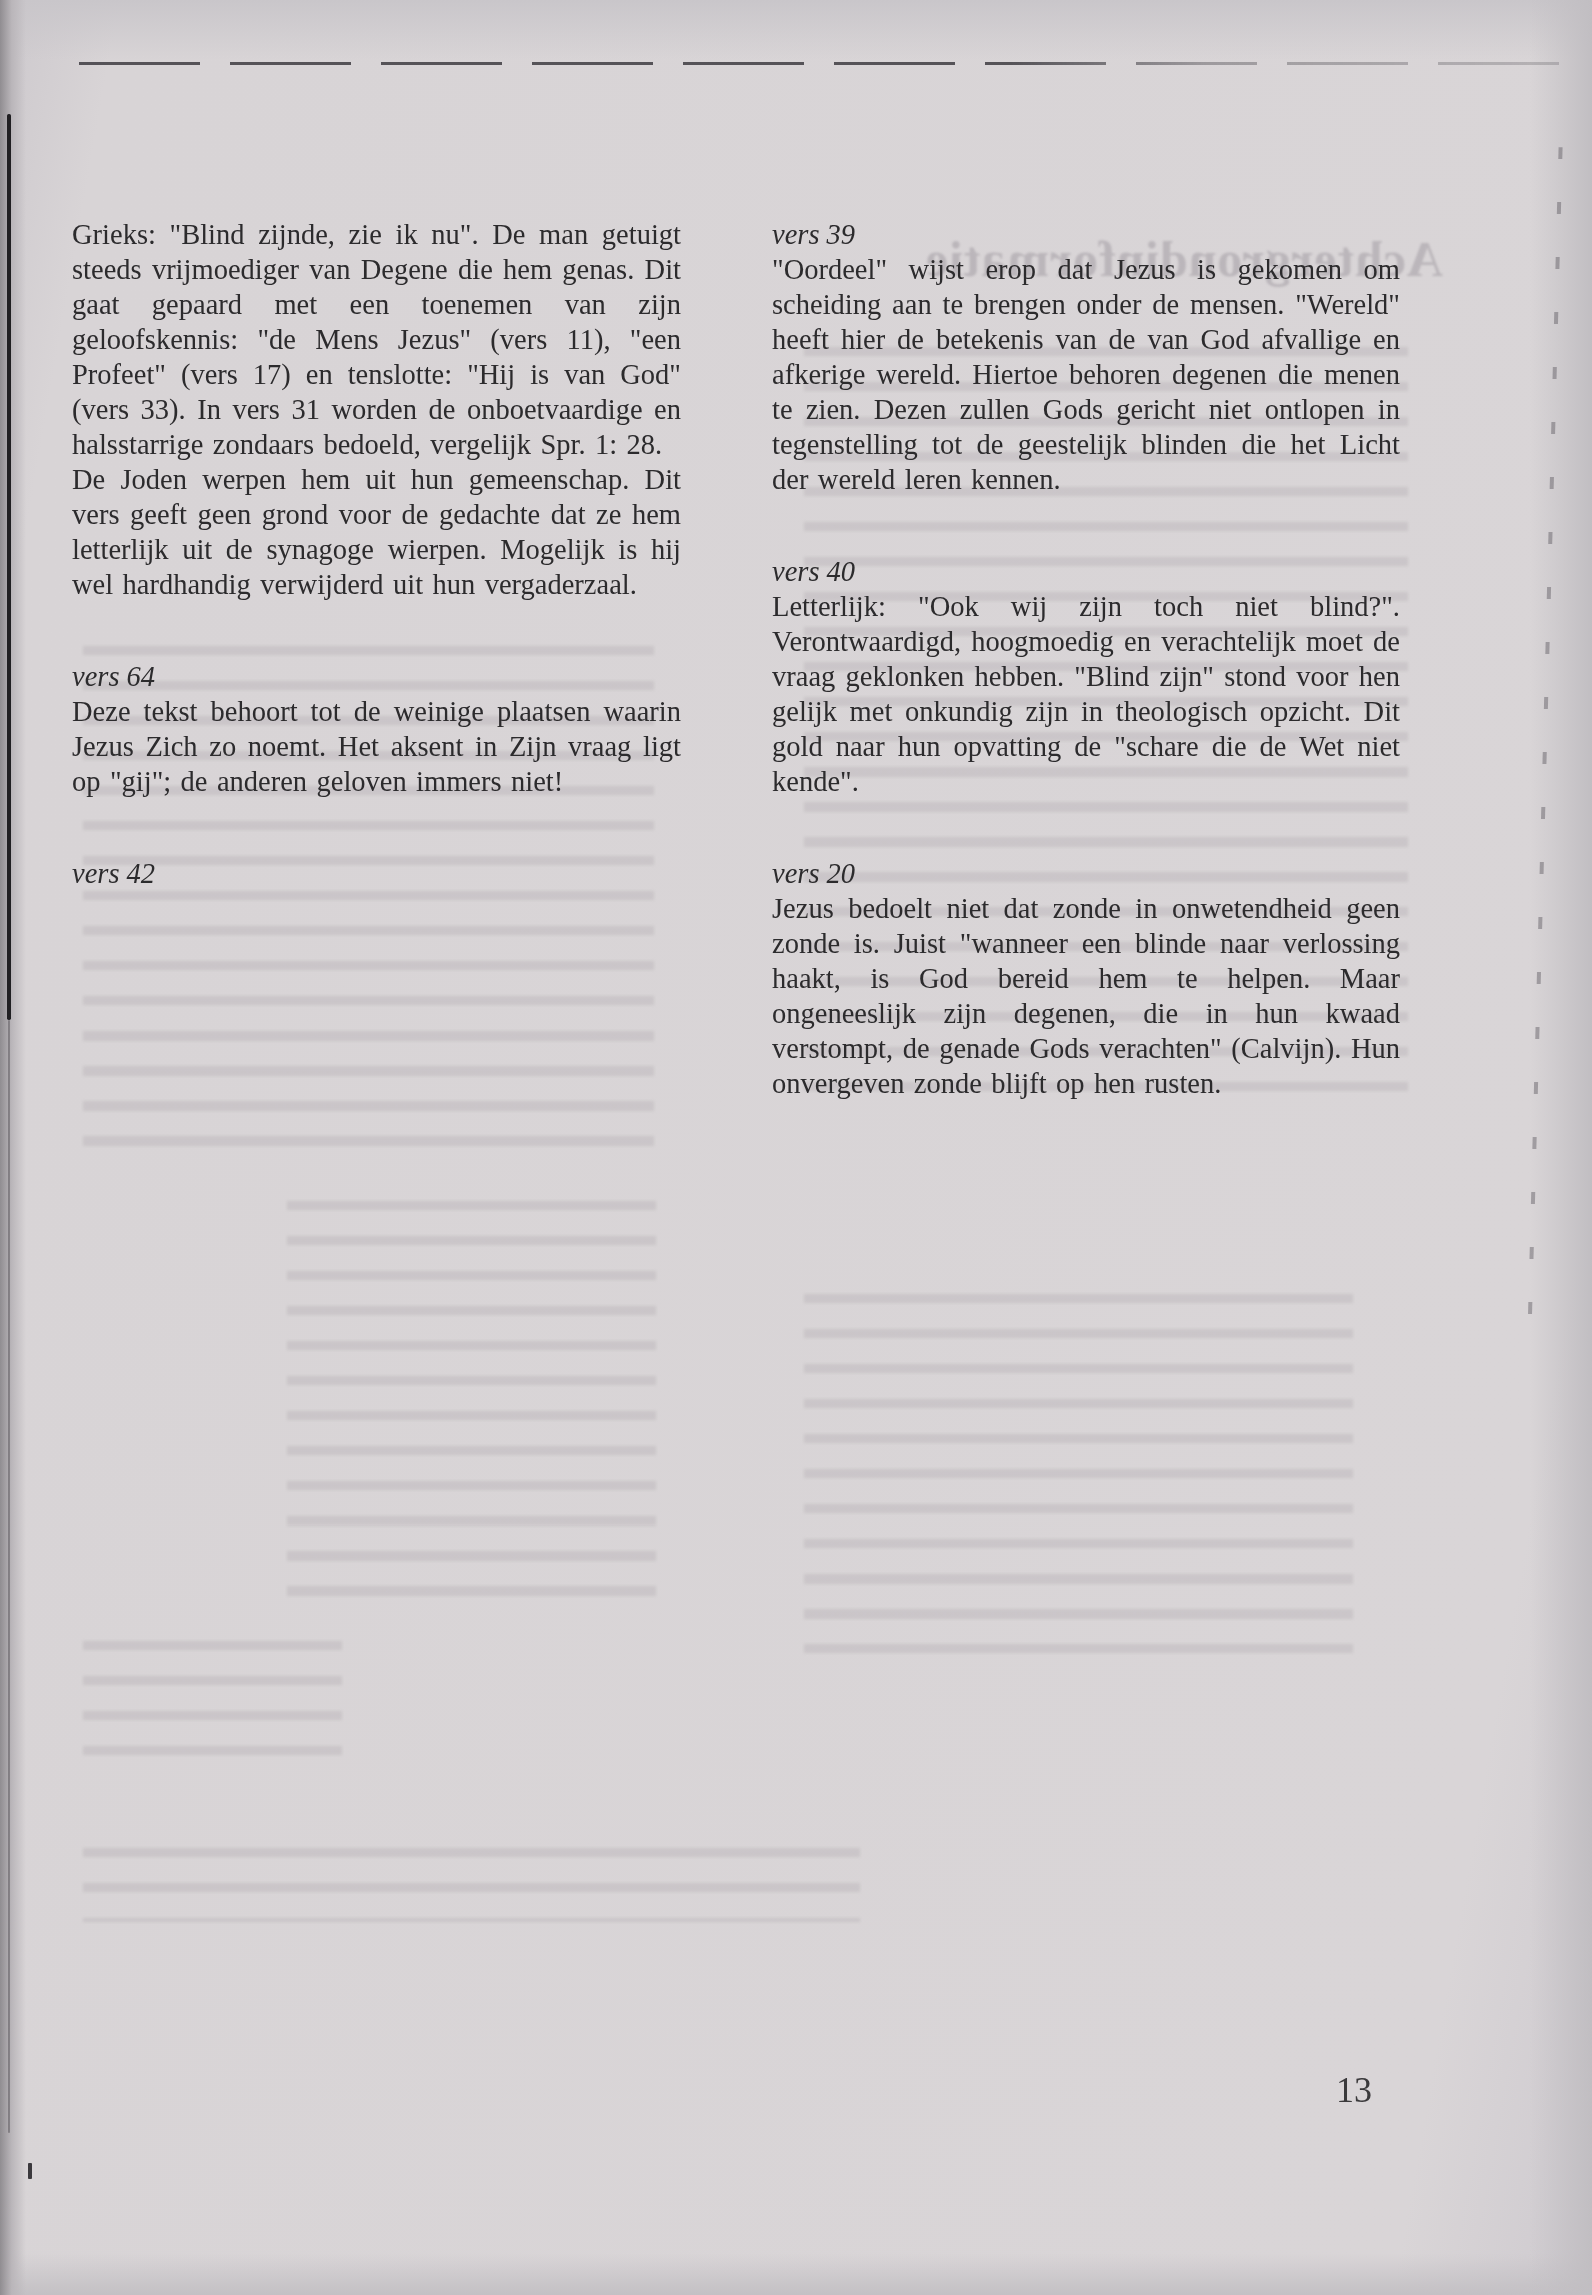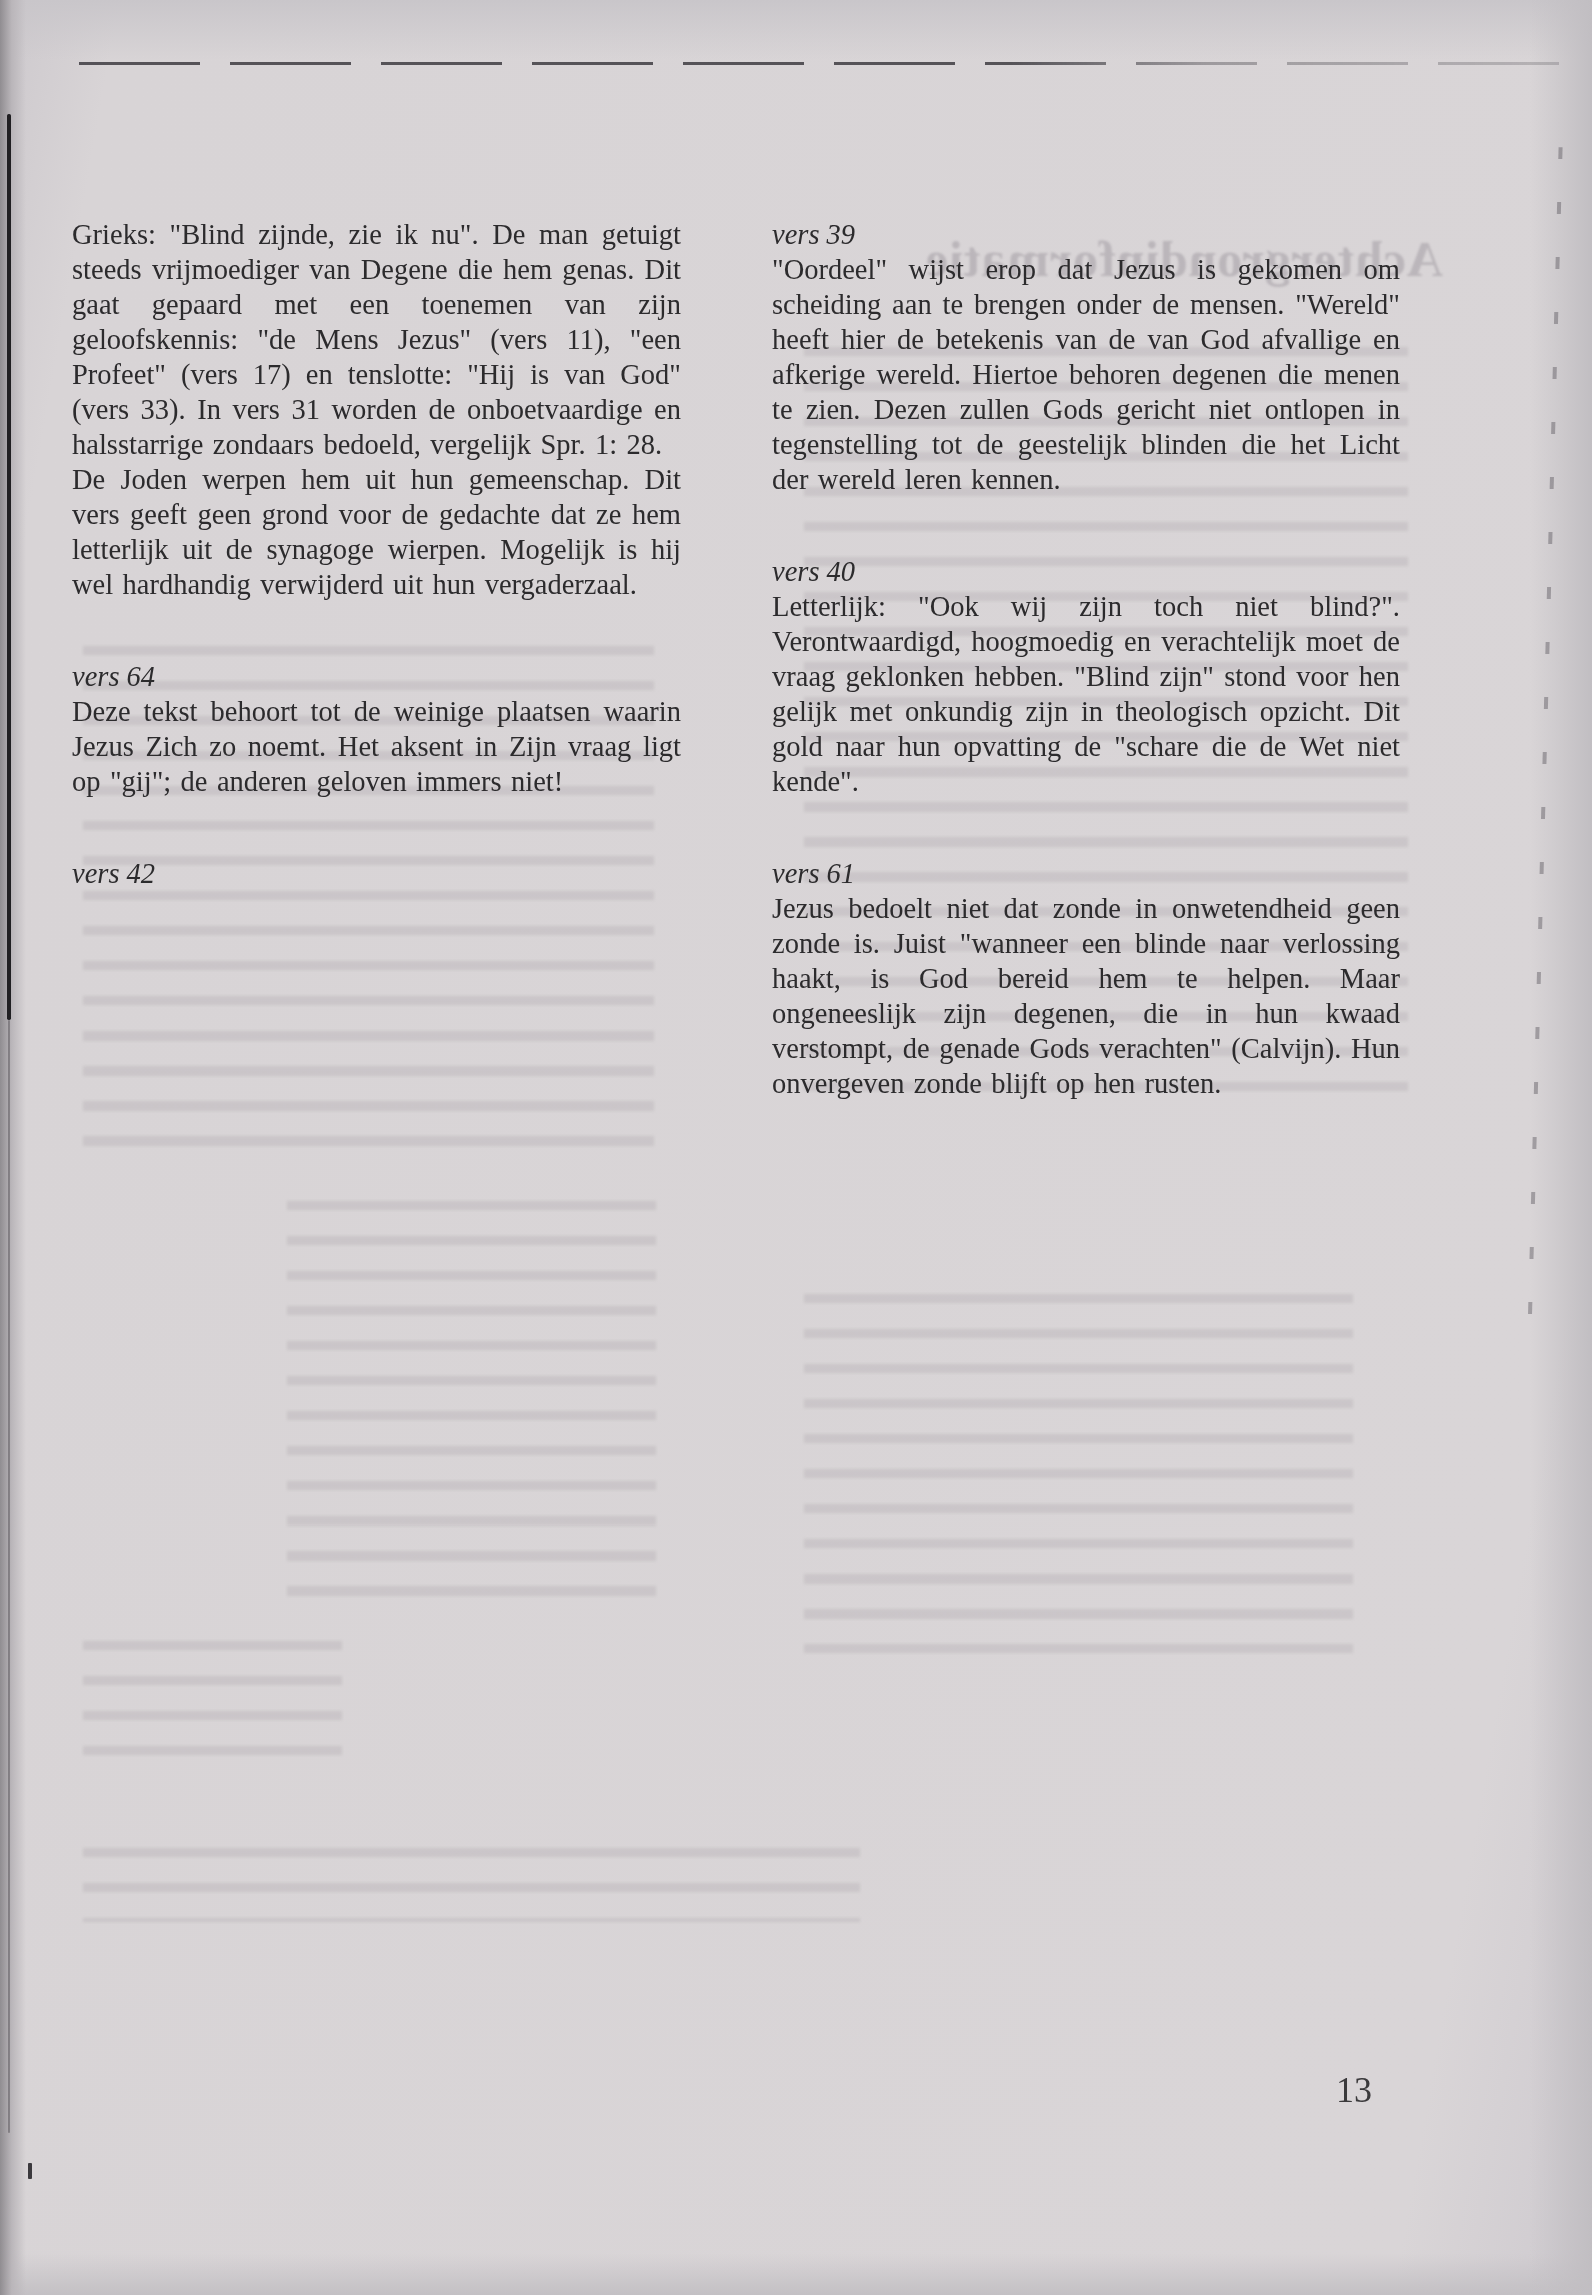--- a/index.html
+++ b/index.html
@@ -136,20 +136,20 @@
       <div class="paragraph">De Joden werpen hem uit hun gemeenschap. Dit vers geeft geen grond voor de gedachte dat ze hem letterlijk uit de synagoge wierpen. Mogelijk is hij wel hardhandig verwijderd uit hun vergaderzaal.</div>
       <div class="vers-heading">vers 64</div>
       <div class="paragraph">Deze tekst behoort tot de weinige plaatsen waarin Jezus Zich zo noemt. Het aksent in Zijn vraag ligt op "gij"; de anderen geloven immers niet!</div>
       <div class="vers-heading">vers 42</div>
     </div>
   <div class="col col-right">
       <div class="vers-heading">vers 39</div>
       <div class="paragraph">"Oordeel" wijst erop dat Jezus is gekomen om scheiding aan te brengen onder de mensen. "Wereld" heeft hier de betekenis van de van God afvallige en afkerige wereld. Hiertoe behoren degenen die menen te zien. Dezen zullen Gods gericht niet ontlopen in tegenstelling tot de geestelijk blinden die het Licht der wereld leren kennen.</div>
       <div class="vers-heading">vers 40</div>
       <div class="paragraph">Letterlijk: "Ook wij zijn toch niet blind?". Verontwaardigd, hoogmoedig en verachtelijk moet de vraag geklonken hebben. "Blind zijn" stond voor hen gelijk met onkundig zijn in theologisch opzicht. Dit gold naar hun opvatting de "schare die de Wet niet kende".</div>
-      <div class="vers-heading">vers 61</div>
+      <div class="vers-heading">vers 20</div>
       <div class="paragraph">Jezus bedoelt niet dat zonde in onwetendheid geen zonde is. Juist "wanneer een blinde naar verlossing haakt, is God bereid hem te helpen. Maar ongeneeslijk zijn degenen, die in hun kwaad verstompt, de genade Gods verachten" (Calvijn). Hun onvergeven zonde blijft op hen rusten.</div>
     </div>
 
   <div class="page-number">13</div>
 
 </div>
 
 
 </body></html>

